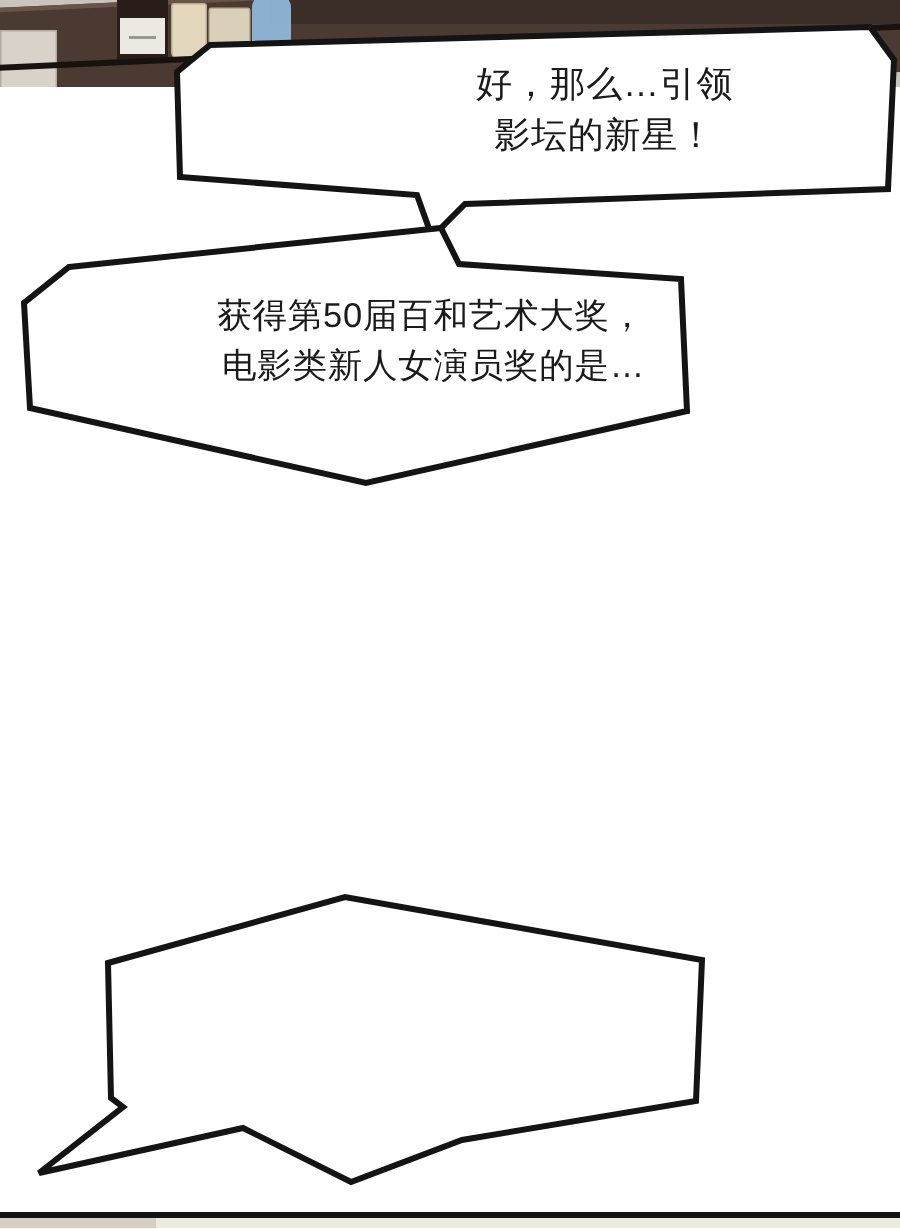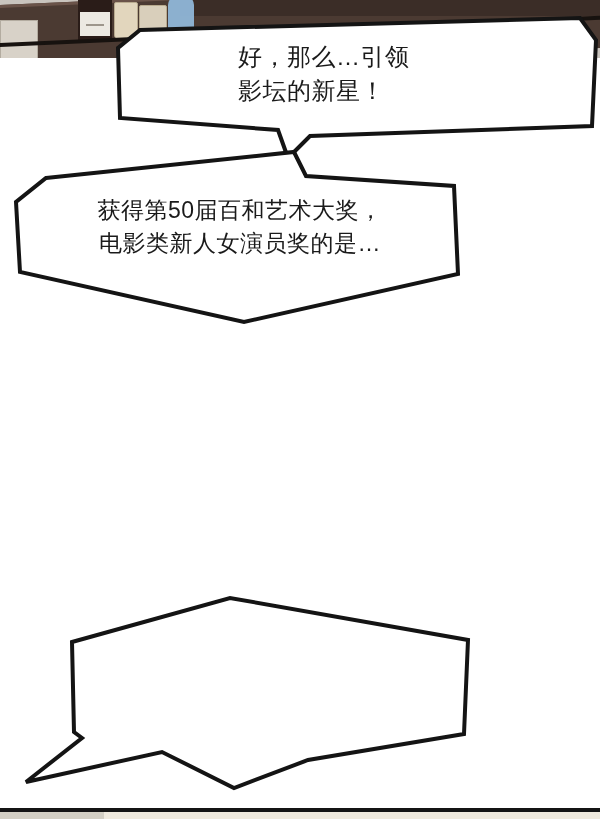--- a/index.html
+++ b/index.html
@@ -140,30 +140,30 @@
     white-space: pre-line;
     letter-spacing: 0.5px;
   }
 
   #bubble-1 { left: 110px; top: 18px; width: 490px; height: 150px; }
   #bubble-1 .bubble-text {
     left: 128px;
     top: 22px;
     width: 330px;
     font-size: 24px;
-    text-align: left;
+    text-align: center;
   }
 
   #bubble-2 { left: 6px; top: 150px; width: 470px; height: 180px; }
   #bubble-2 .bubble-text {
     left: 44px;
     top: 44px;
     width: 380px;
     font-size: 23px;
-    text-align: center;
+    text-align: right;
   }
 
   #bubble-3 { left: 12px; top: 592px; width: 470px; height: 200px; }
   #bubble-3 .bubble-text {
     left: 66px;
     top: 54px;
     width: 350px;
     font-size: 23px;
     text-align: center;
   }

